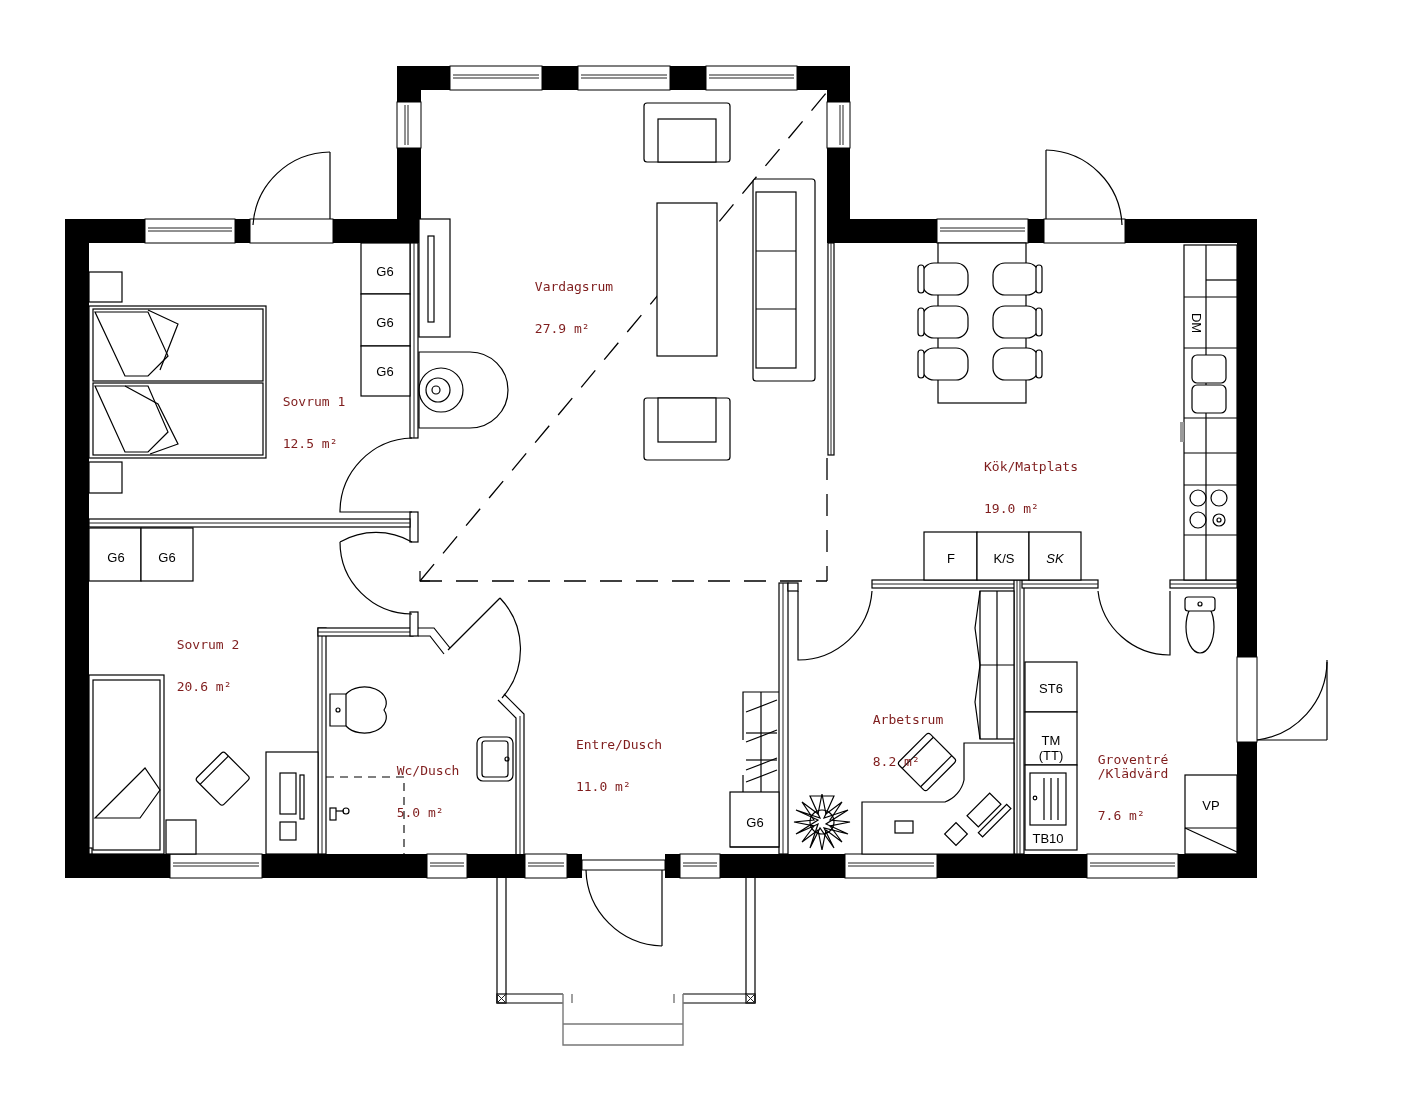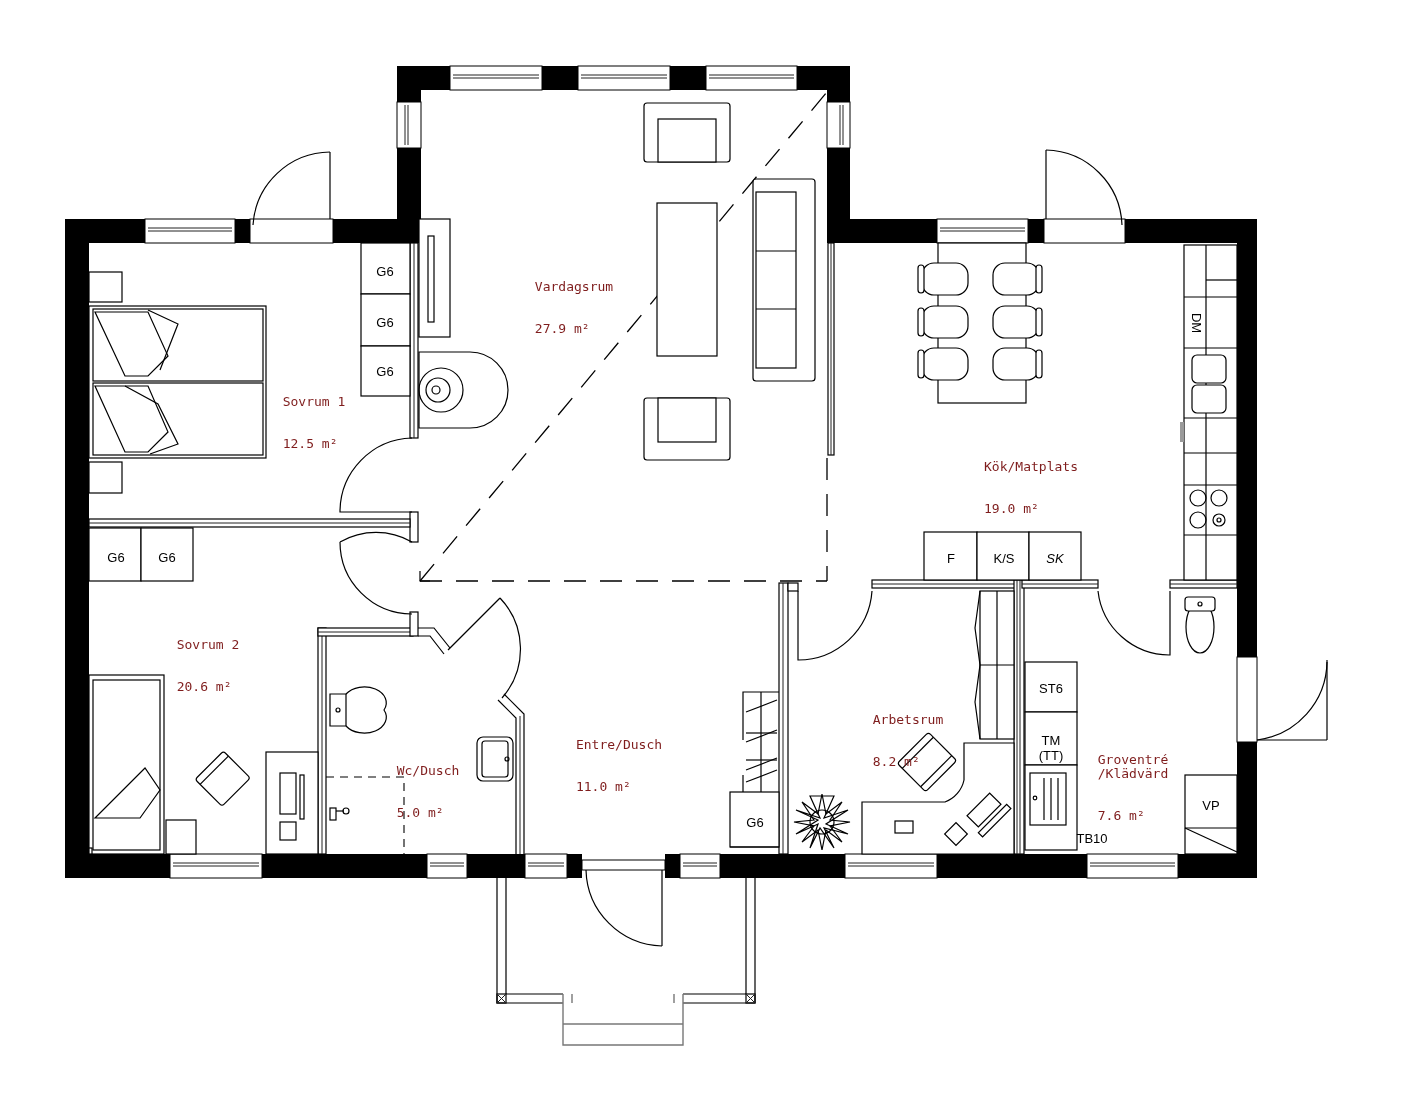--- a/index.html
+++ b/index.html
@@ -431,14 +431,14 @@
 <div class="tag" style="left:116px; top:557px;">G6</div>
 <div class="tag" style="left:167px; top:557px;">G6</div>
 <div class="tag" style="left:755px; top:822px;">G6</div>
 <div class="tag" style="left:951px; top:558px;">F</div>
 <div class="tag" style="left:1004px; top:558px;">K/S</div>
 <div class="tag" style="left:1055px; top:558px;font-style:italic;">SK</div>
 <div class="tag tag-rot" style="left:1196px; top:323px;">DM</div>
 <div class="tag" style="left:1051px; top:688px;">ST6</div>
 <div class="tag" style="left:1051px; top:740px;margin-top:8px;">TM
 (TT)</div>
-<div class="tag" style="left:1048px; top:838px;margin-left:44px;">TB10</div>
+<div class="tag" style="left:1048px; top:838px;">TB10</div>
 <div class="tag" style="left:1211px; top:805px;">VP</div>
 
 </body></html>

